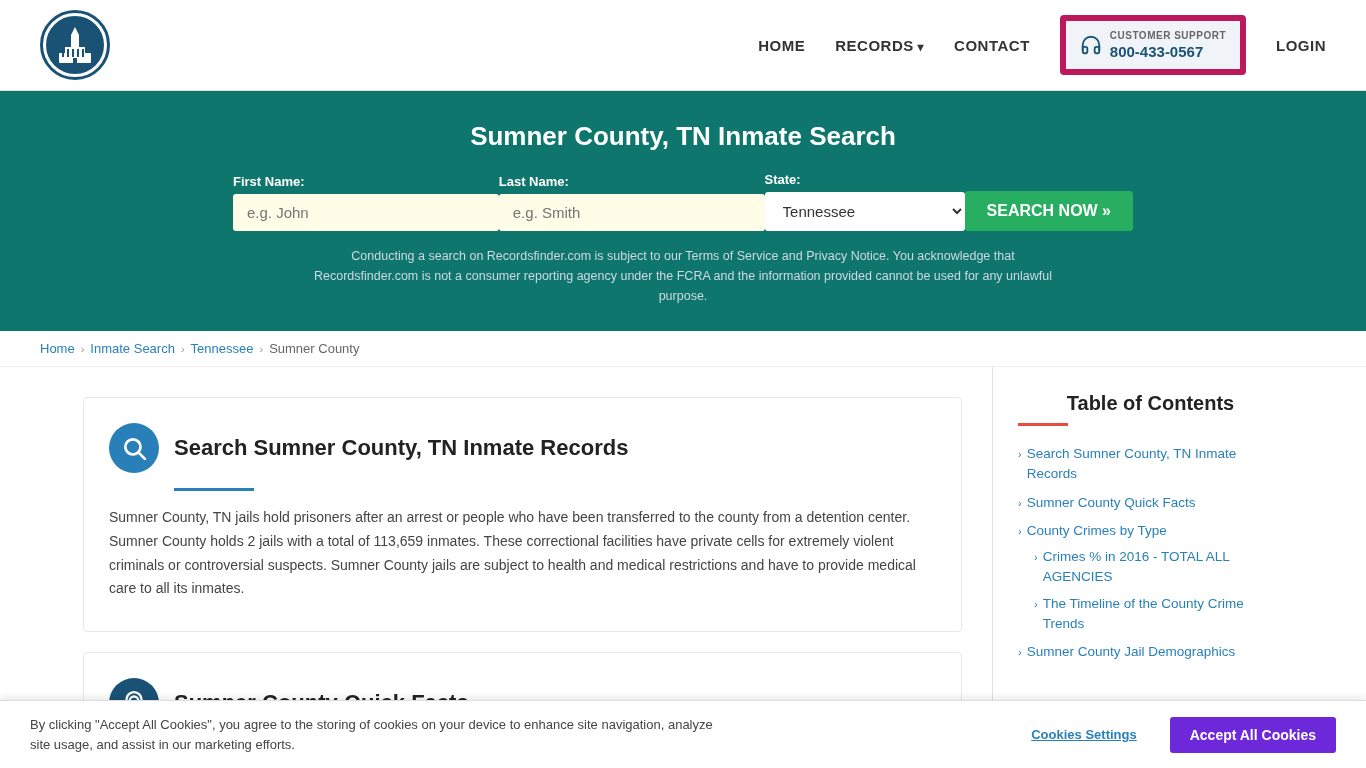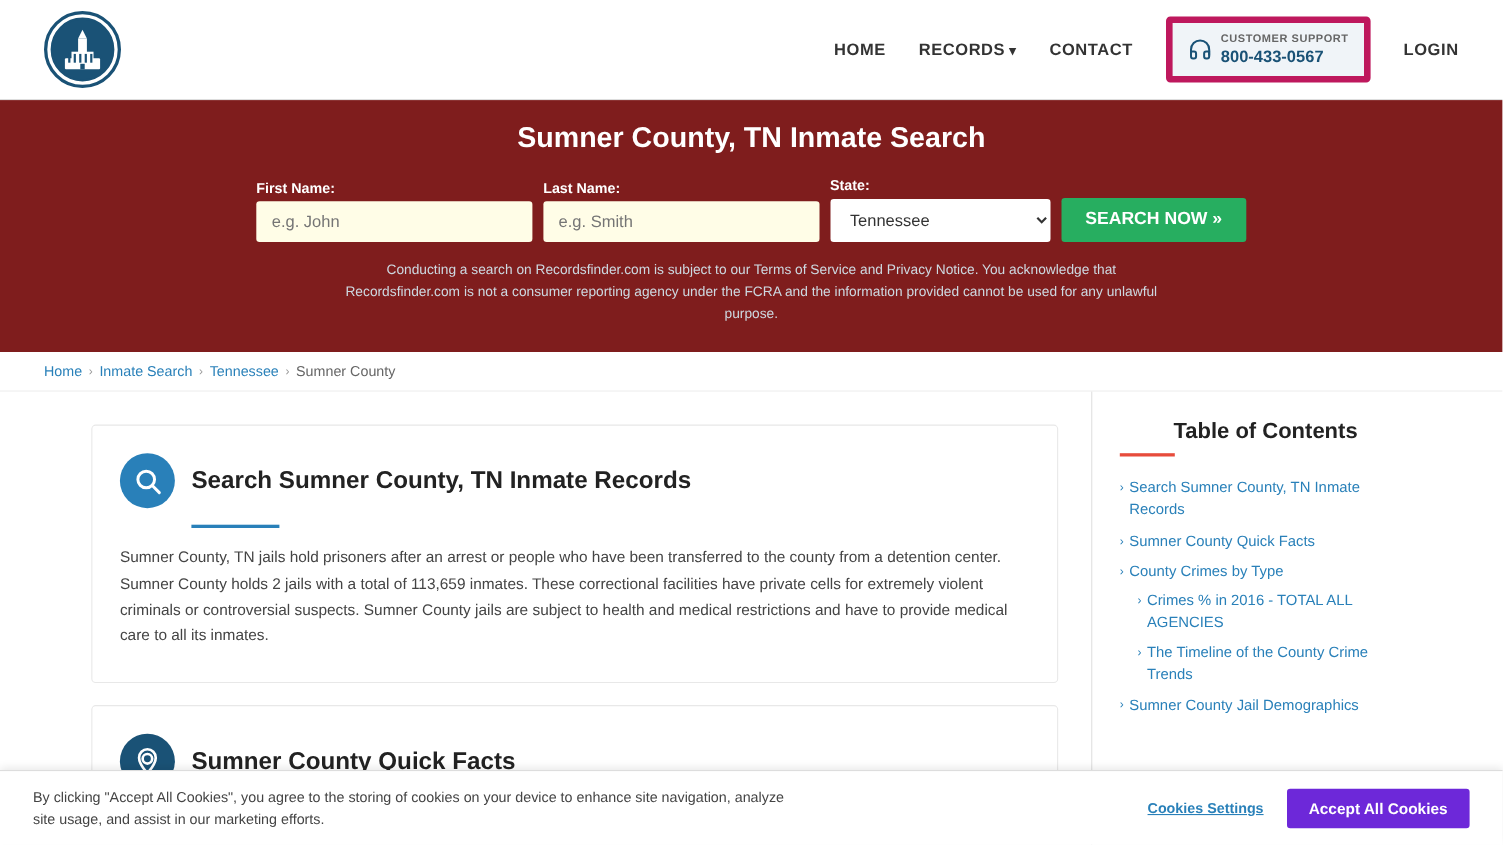--- a/index.html
+++ b/index.html
@@ -94,34 +94,33 @@
     .login-btn {
       font-size: 15px;
       font-weight: 700;
       color: #333;
       cursor: pointer;
       letter-spacing: 0.5px;
     }
 
     
     .hero {
-      background: #7f1d1d;
-      padding: 19px 40px 25px;
+      background: #0f766e;
+      padding: 30px 40px 25px;
       text-align: center;
     }
     .hero-title {
       color: #fff;
       font-size: 26px;
       font-weight: 700;
       margin-bottom: 20px;
     }
     .search-form {
       display: flex;
       align-items: flex-end;
-      gap: 10px;
       max-width: 900px;
       margin: 0 auto 15px;
     }
     .form-group {
       display: flex;
       flex-direction: column;
       gap: 5px;
       flex: 1;
     }
     .form-group label {
@@ -337,21 +336,21 @@
     }
     .cookie-text {
       font-size: 13px;
       color: #444;
       max-width: 700px;
       line-height: 1.5;
     }
     .cookie-actions {
       display: flex;
       align-items: center;
-      gap: 21px;
+      gap: 33px;
       flex-shrink: 0;
       margin-left: 21px;
     }
     .cookies-settings-btn {
       font-size: 13px;
       color: #2980b9;
       text-decoration: underline;
       background: none;
       border: none;
       cursor: pointer;

